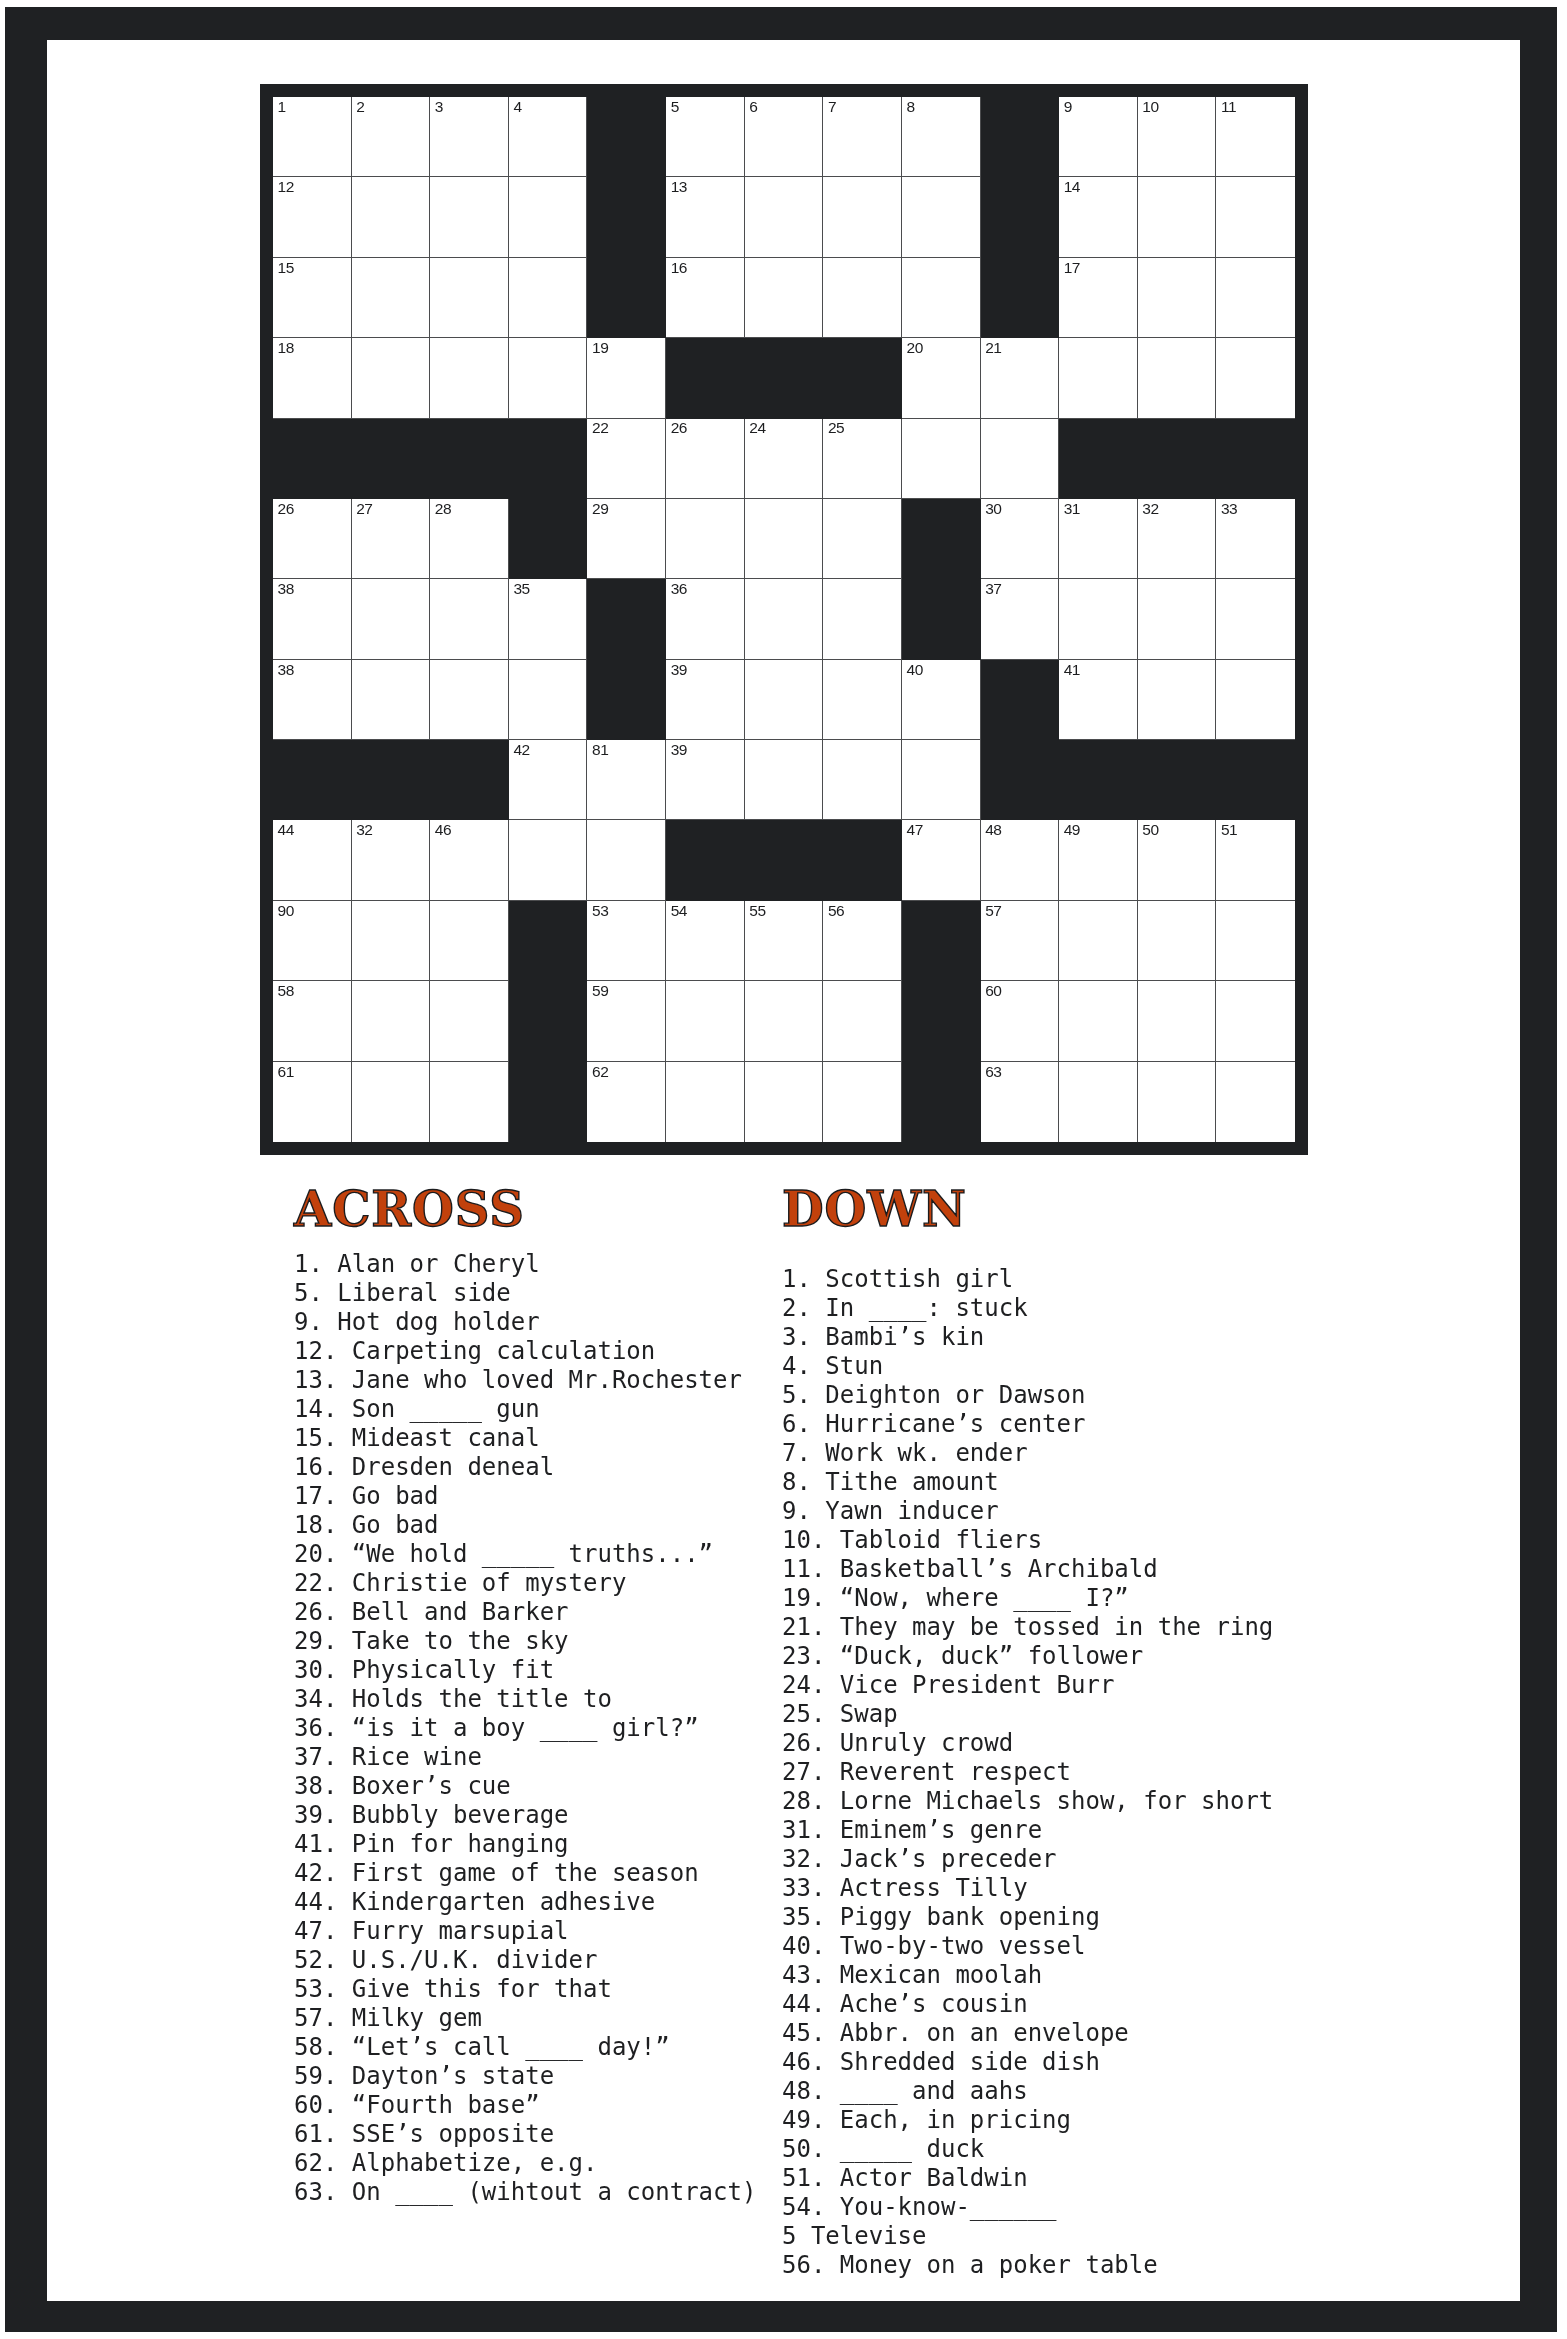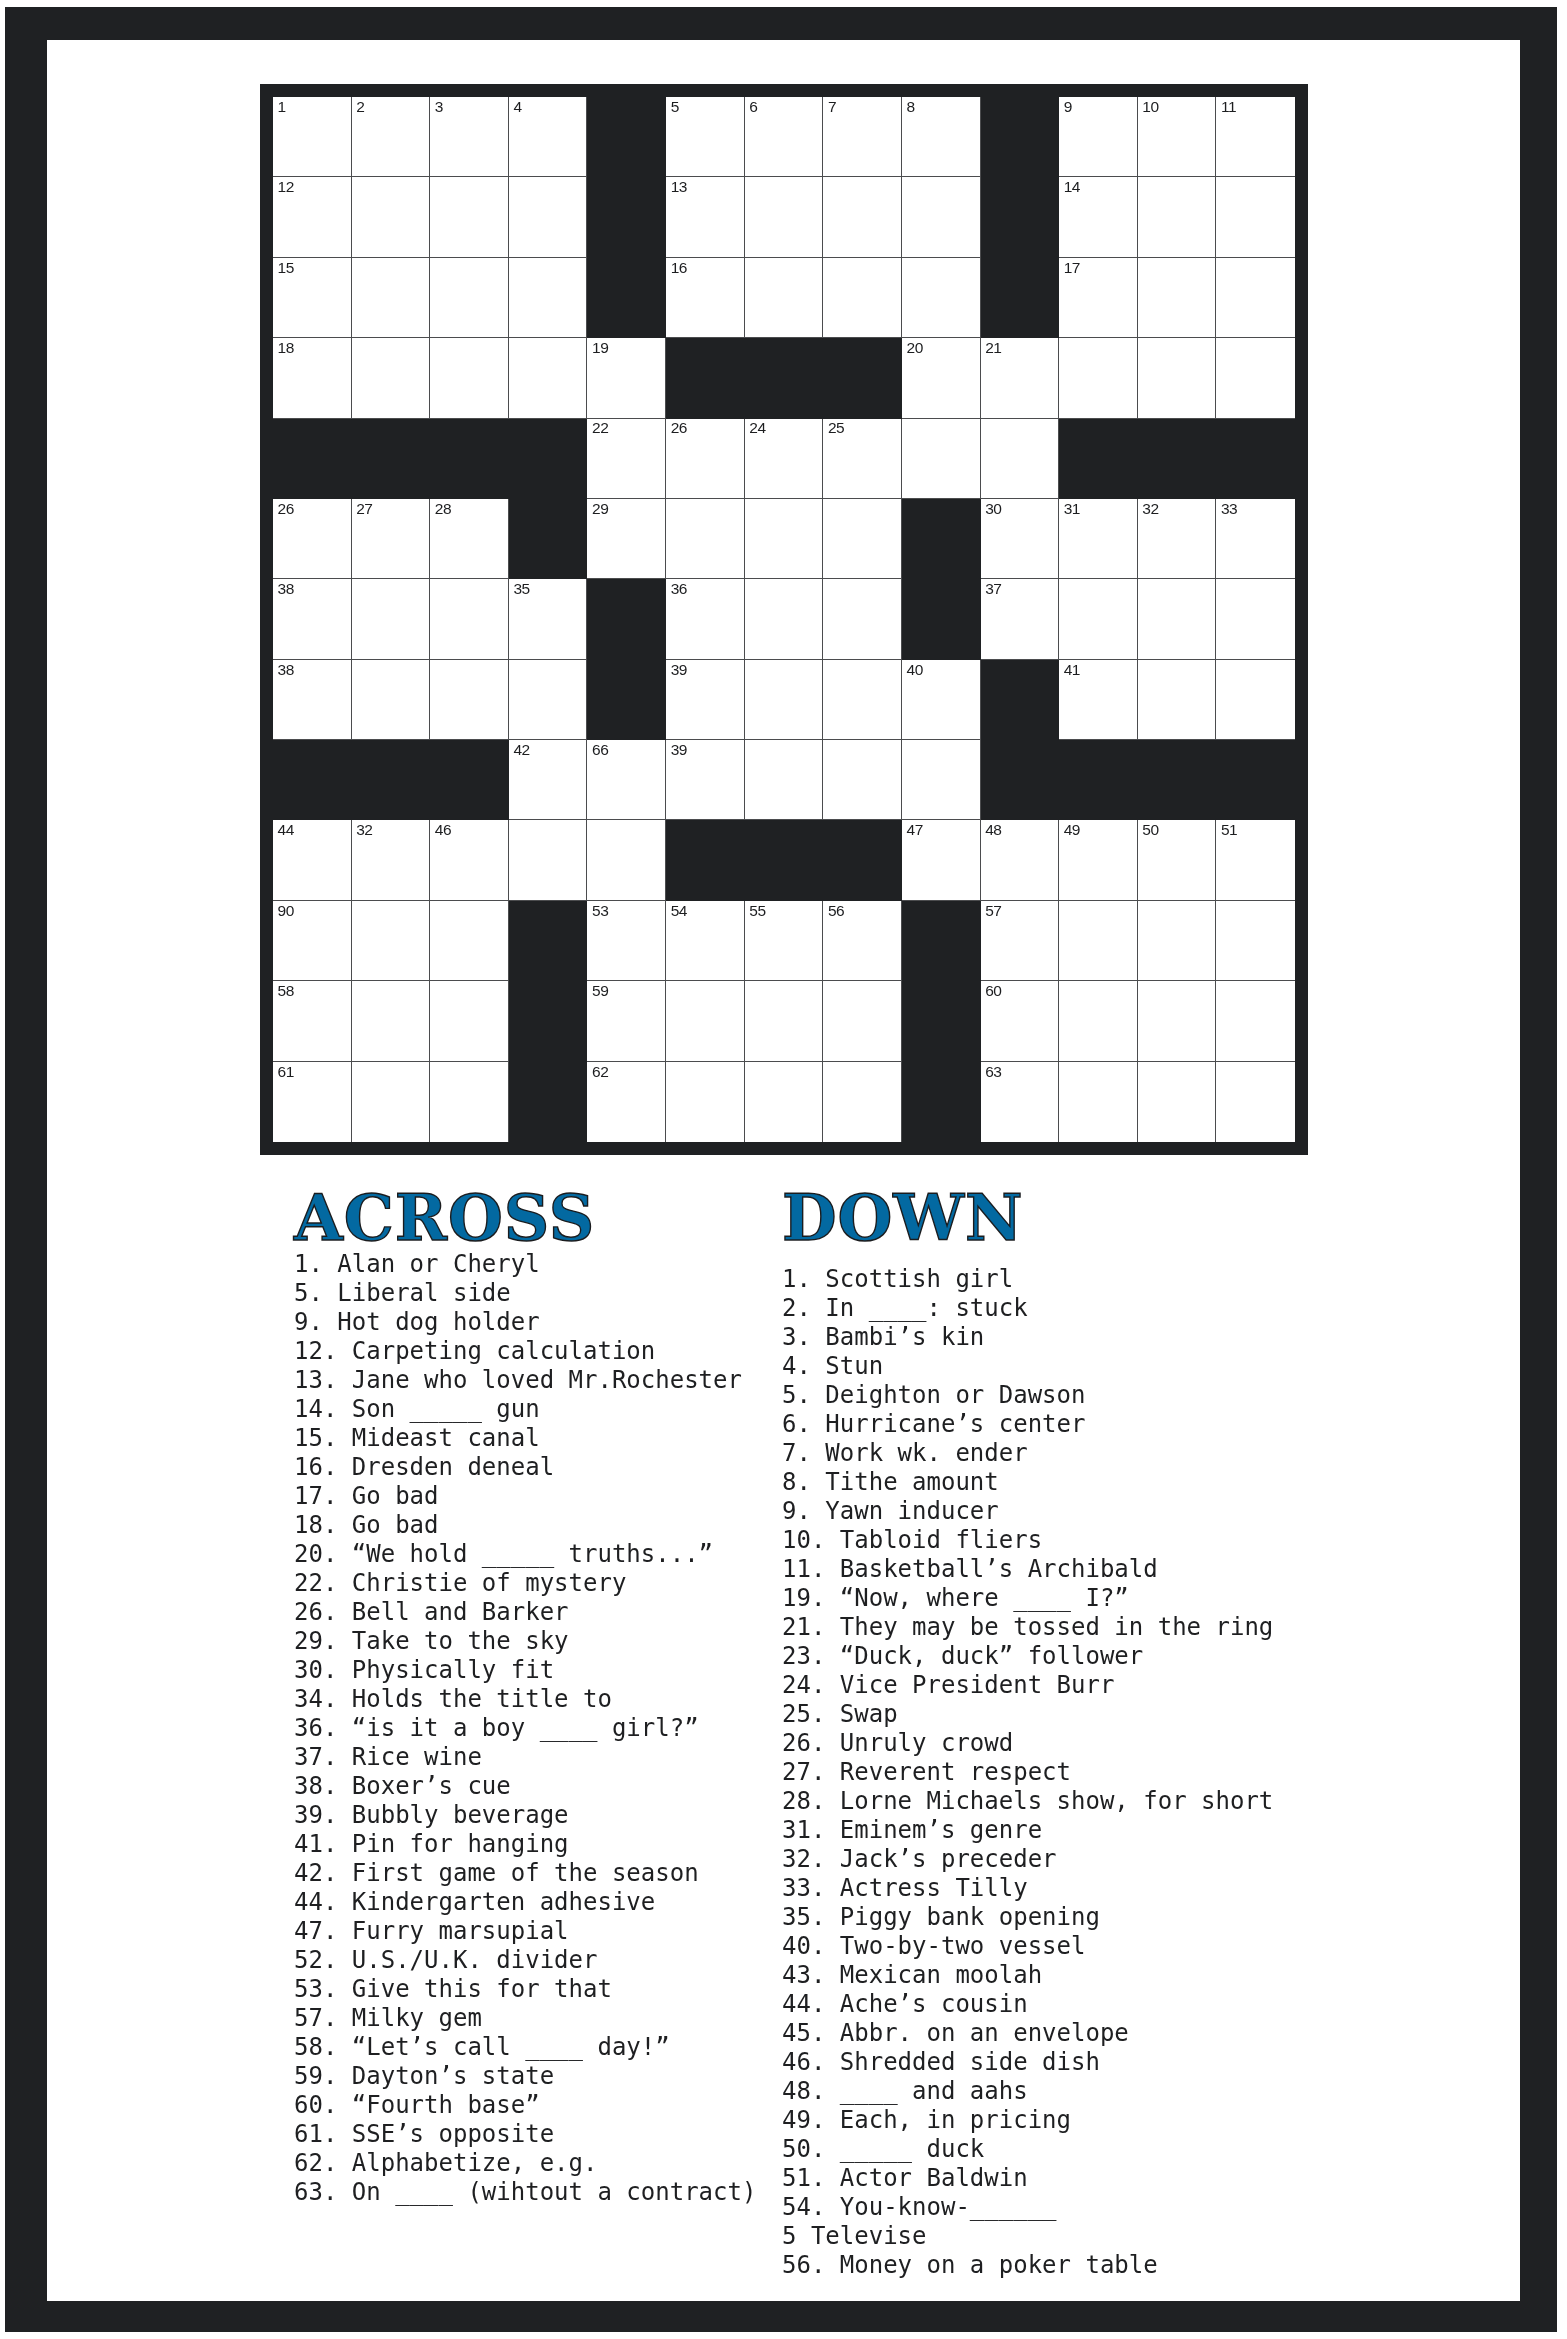--- a/index.html
+++ b/index.html
@@ -12,21 +12,21 @@
         grid-template-columns:repeat(13,1fr);grid-template-rows:repeat(13,1fr);}
   .cell{position:relative;box-sizing:border-box;background:#ffffff;
         border-right:0.9px solid #4b4c4e;border-bottom:0.9px solid #4b4c4e;}
   .cell.black{background:#1f2123;border-right-color:#1f2123;border-bottom-color:#1f2123;}
   .cell:nth-child(13n){border-right:none;}
   .cell:nth-child(n+157){border-bottom:none;}
   .num{position:absolute;top:0.9px;left:4.6px;
        font-family:"Liberation Sans",sans-serif;font-size:15.5px;font-weight:500;
        color:#1d1e20;letter-spacing:-0.5px;}
   .heading{position:absolute;font-family:"DejaVu Serif",serif;font-weight:bold;
-           font-size:63px;color:#0369a1;-webkit-text-stroke:1.4px #1b1c1e;
+           font-size:48px;color:#c2410c;-webkit-text-stroke:1.4px #1b1c1e;
            letter-spacing:0.9px;}
   .h-across{left:294px;top:1181px;}
   .h-down{left:782px;top:1181px;}
   .clues{position:absolute;font-family:"DejaVu Sans Mono",monospace;
          font-size:24px;line-height:29px;white-space:pre;color:#1e1f21;}
   .clues-across{left:294px;top:1250px;}
   .clues-down{left:782px;top:1265px;}
   .clue{height:29px;}
 </style>
 </head>
@@ -222,21 +222,21 @@
       </div>
       <div class="cell"></div>
       <div class="cell"></div>
       <div class="cell black"></div>
       <div class="cell black"></div>
       <div class="cell black"></div>
       <div class="cell">
         <span class="num">42</span>
       </div>
       <div class="cell">
-        <span class="num">66</span>
+        <span class="num">81</span>
       </div>
       <div class="cell">
         <span class="num">39</span>
       </div>
       <div class="cell"></div>
       <div class="cell"></div>
       <div class="cell"></div>
       <div class="cell black"></div>
       <div class="cell black"></div>
       <div class="cell black"></div>

